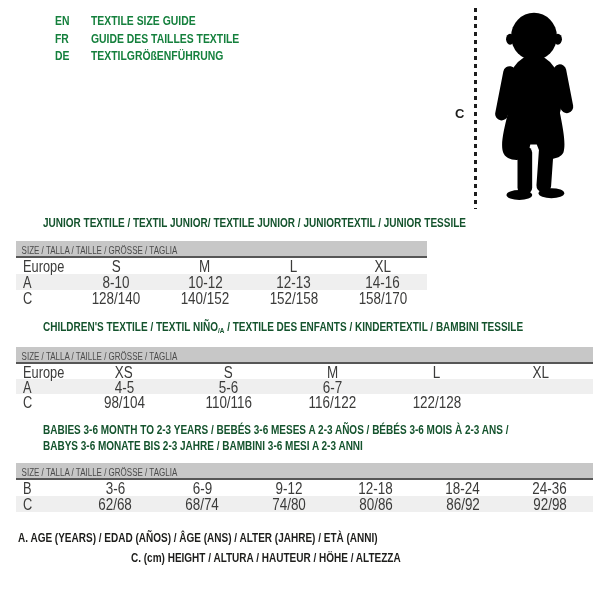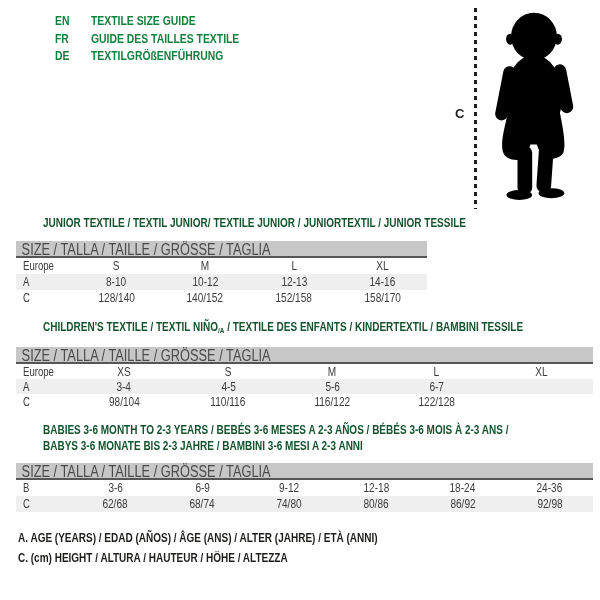--- a/index.html
+++ b/index.html
@@ -20,36 +20,36 @@
     background:repeating-linear-gradient(to bottom,#1c1c1c 0 4px,transparent 4px 8px);}
   .fig-label{position:absolute;left:455px;top:106px;font-weight:bold;font-size:13px;color:#1d1d1b;}
   .baby-svg{position:absolute;left:479px;top:9px;}
 
   
   .sec-heading{position:absolute;left:31px;font-weight:bold;font-size:12.5px;line-height:16px;color:#14532d;margin-left:12px;}
   .sub{font-size:8px;vertical-align:-2px;}
 
   
   .size-table{position:absolute;left:16px;}
-  .bar{height:15px;background:#c7c7c7;border-bottom:2px solid #565656;display:flex;align-items:flex-start;
-       font-size:16px;color:#4b4b4b;}
+  .bar{height:15px;background:#c7c7c7;border-bottom:2px solid #565656;display:flex;align-items:flex-end;
+       font-size:10px;color:#4b4b4b;}
   .bar .cx{padding-left:7px;}
-  .trow{display:grid;align-items:center;font-size:12px;color:#3b3b3a;}
+  .trow{display:grid;align-items:center;font-size:16px;color:#3b3b3a;}
   .trow.alt{background:#efefef;}
   .t-junior{width:411px;top:241px;}
   .t-junior .trow{grid-template-columns:56px repeat(4,1fr);height:16px;}
   .t-children{width:577px;top:347px;}
   .t-children .trow{grid-template-columns:56px repeat(5,1fr);height:15px;}
   .t-babies{width:577px;top:463px;}
   .t-babies .trow{grid-template-columns:56px repeat(6,1fr);height:16px;}
   .rlabel{padding-left:7px;text-align:left;}
   .cell{text-align:center;}
 
   
-  .legend{position:absolute;left:18px;top:531px;}
+  .legend{position:absolute;left:18px;top:531px;text-align:right;}
   .legend-line{height:20px;font-weight:bold;font-size:12.5px;color:#1d1d1b;}
 </style>
 </head>
 <body>
 
 <div id="canvas">
 
   <div class="lang-block">
     <div class="lang-row">
       <span class="lang-code"><span class="cx">EN</span></span>
@@ -121,21 +121,20 @@
     <div class="trow">
       <span class="rlabel"><span class="cx">Europe</span></span>
       <span class="cell"><span class="cxm">XS</span></span>
       <span class="cell"><span class="cxm">S</span></span>
       <span class="cell"><span class="cxm">M</span></span>
       <span class="cell"><span class="cxm">L</span></span>
       <span class="cell"><span class="cxm">XL</span></span>
     </div>
     <div class="trow alt">
       <span class="rlabel"><span class="cx">A</span></span>
-      <span class="cell"><span class="cxm">3-4</span></span>
       <span class="cell"><span class="cxm">4-5</span></span>
       <span class="cell"><span class="cxm">5-6</span></span>
       <span class="cell"><span class="cxm">6-7</span></span>
     </div>
     <div class="trow">
       <span class="rlabel"><span class="cx">C</span></span>
       <span class="cell"><span class="cxm">98/104</span></span>
       <span class="cell"><span class="cxm">110/116</span></span>
       <span class="cell"><span class="cxm">116/122</span></span>
       <span class="cell"><span class="cxm">122/128</span></span>

